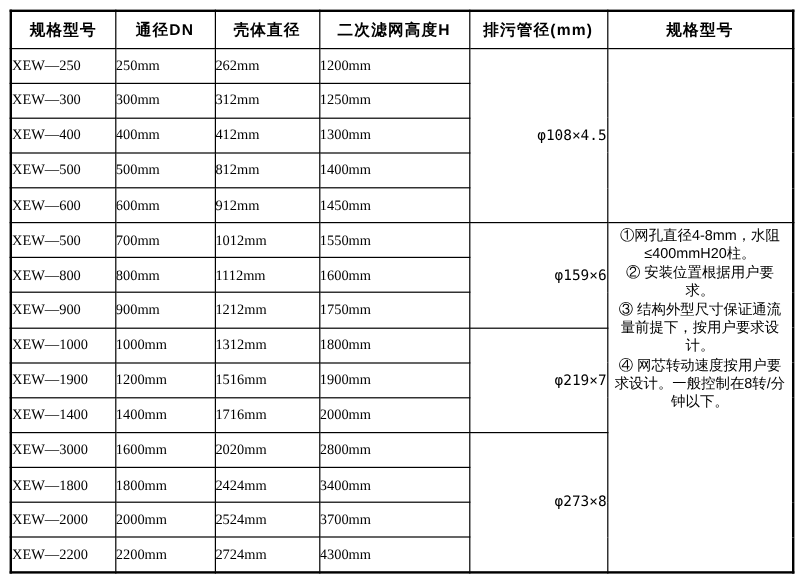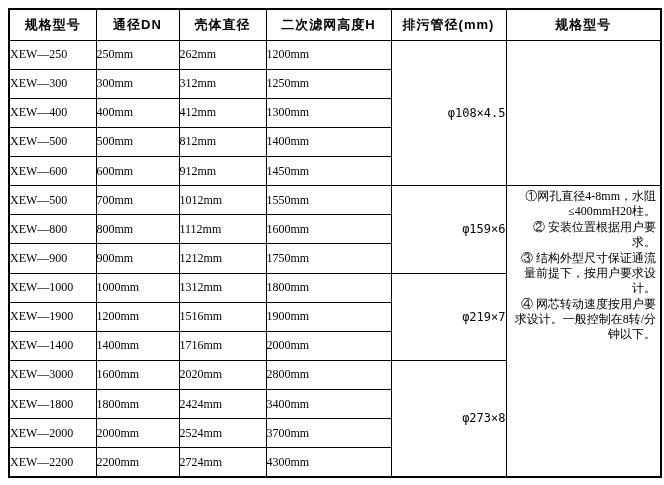--- a/index.html
+++ b/index.html
@@ -46,23 +46,23 @@
     white-space: nowrap;
   }
   td.drain {
     font-family: "DejaVu Sans Mono", monospace;
     font-size: 12px;
     text-align: right;
     vertical-align: middle;
   }
   td.notes-empty { background: #ffffff; }
   td.notes {
-    font-family: Liberation Serif, serif;
+    font-family: Liberation Sans, sans-serif;
     font-size: 12px;
-    text-align: right;
+    text-align: center;
     vertical-align: top;
     padding: 3px 4px 0 4px;
     line-height: 15px;
   }
   .note-item { margin: 0 0 1px 0; }
 </style>
 </head>
 <body>
 
 <div class="page">

